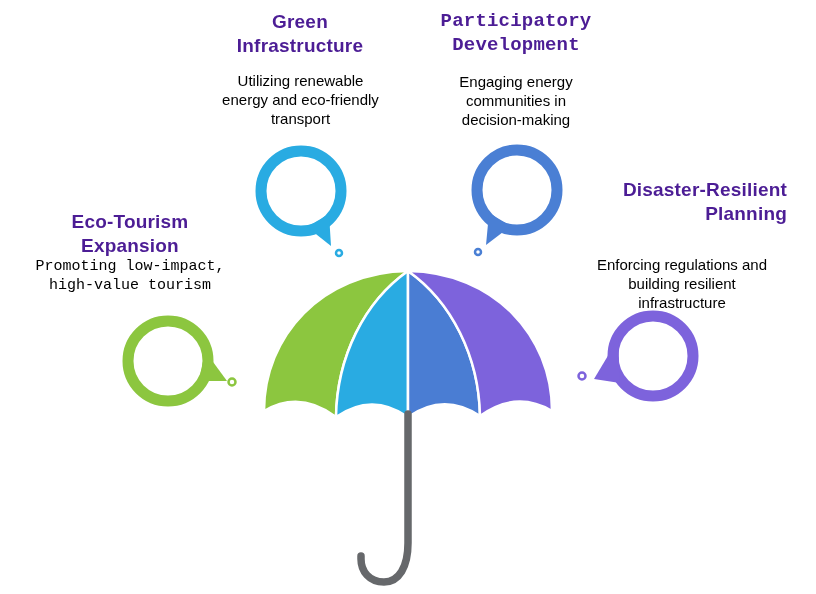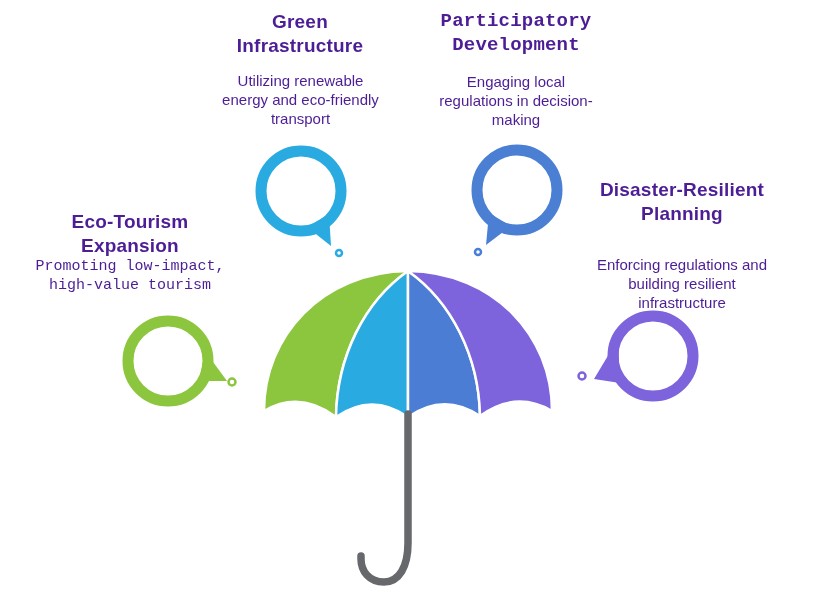--- a/index.html
+++ b/index.html
@@ -7,21 +7,21 @@
     position:relative;width:816px;height:594px;background:#ffffff;
     font-family:"Liberation Sans",sans-serif;overflow:hidden;
   }
   .svg-layer{position:absolute;left:0;top:0;}
   .block{position:absolute;text-align:center;}
   .title{
     font-size:19px;font-weight:700;color:#4c1d95;line-height:1.25;
     letter-spacing:0.2px;
   }
   .desc{
-    font-size:15px;font-weight:400;color:#4c1d95;line-height:1.25;
+    font-size:15px;font-weight:400;color:#000000;line-height:1.25;
   }
 </style>
 </head>
 <body>
 
 <div class="canvas">
 
   <svg class="svg-layer" width="816" height="594" viewBox="0 0 816 594">
 
     <g stroke="#ffffff" stroke-width="2.5" stroke-linejoin="round">
@@ -55,21 +55,21 @@
       <circle cx="653" cy="356" r="40" fill="none" stroke-width="11" stroke="#7D63DC"></circle>
       <path d="M618,339 L594,379 L620,383 Z" fill="#7D63DC"></path>
       <circle cx="582" cy="376" r="3.5" fill="none" stroke-width="2.5" stroke="#7D63DC"></circle>
     </g>
   </svg>
 
   <div class="block title" style="left:215px;top:10px;width:170px;">Green Infrastructure</div>
   <div class="block desc" style="left:213px;top:72px;width:175px;">Utilizing renewable energy and eco-friendly transport</div>
 
   <div class="block title" style="left:426px;top:10px;width:180px;font-family:Liberation Mono, monospace;">Participatory Development</div>
-  <div class="block desc" style="left:436px;top:73px;width:160px;">Engaging local regulations in decision-making</div>
+  <div class="block desc" style="left:436px;top:73px;width:160px;">Engaging energy communities in decision-making</div>
 
   <div class="block title" style="left:35px;top:202px;width:190px;margin-top:8px;">Eco-Tourism Expansion</div>
   <div class="block desc" style="left:30px;top:258px;width:200px;font-family:Liberation Mono, monospace;">Promoting low-impact, high-value tourism</div>
 
-  <div class="block title" style="left:577px;top:178px;width:210px;">Disaster-Resilient Planning</div>
+  <div class="block title" style="left:577px;top:178px;width:210px;text-align:right;">Disaster-Resilient Planning</div>
   <div class="block desc" style="left:596px;top:240px;width:172px;margin-top:16px;">Enforcing regulations and building resilient infrastructure</div>
 
 </div>
 
 </body></html>

